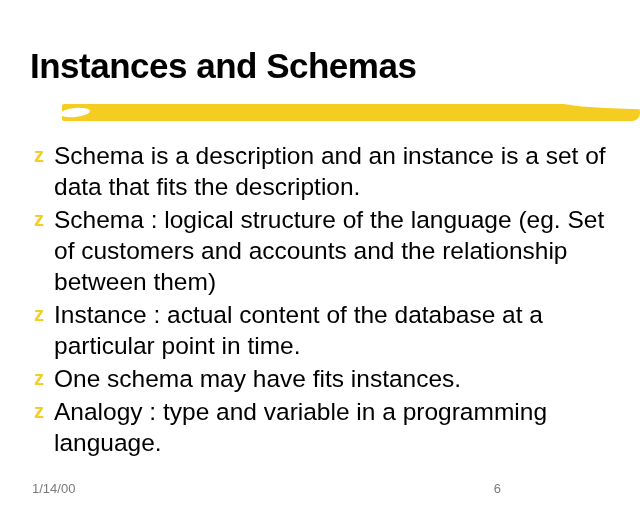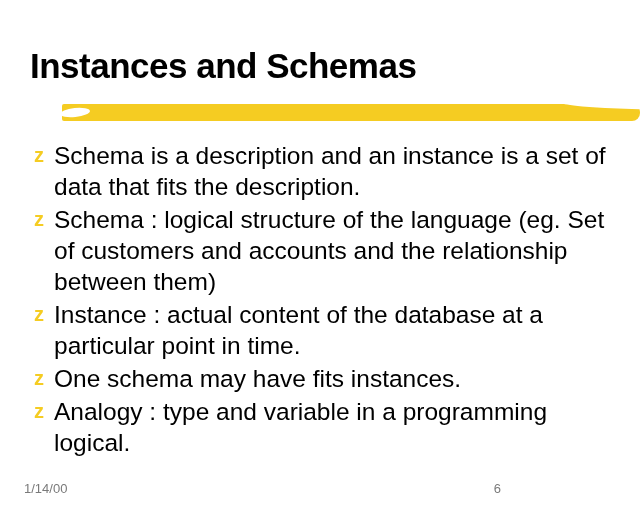--- a/index.html
+++ b/index.html
@@ -83,21 +83,21 @@
     box-sizing: border-box;
   }
   .bullet-text {
     flex: 1 1 auto;
     font-size: 24.5px;
     line-height: 31px;
     color: #000000;
   }
   .footer-date {
     position: absolute;
-    left: 24px;
+    left: 32px;
     bottom: 16px;
     font-size: 13px;
     color: #7a7a7a;
   }
   .footer-page {
     position: absolute;
     right: 28px;
     bottom: 16px;
     font-size: 13px;
     color: #7a7a7a;
@@ -129,21 +129,21 @@
       <span class="bullet-text">Instance : actual content of the database at a particular point in time.</span>
     </div>
 
     <div class="bullet">
       <span class="bullet-marker">z</span>
       <span class="bullet-text">One schema may have fits instances.</span>
     </div>
 
     <div class="bullet">
       <span class="bullet-marker">z</span>
-      <span class="bullet-text">Analogy : type and variable in a programming logical.</span>
+      <span class="bullet-text">Analogy : type and variable in a programming language.</span>
     </div>
 
   </div>
 
   <div class="footer-date">1/14/00</div>
   <div class="footer-page">6</div>
 
 </div>
 
 </body></html>

